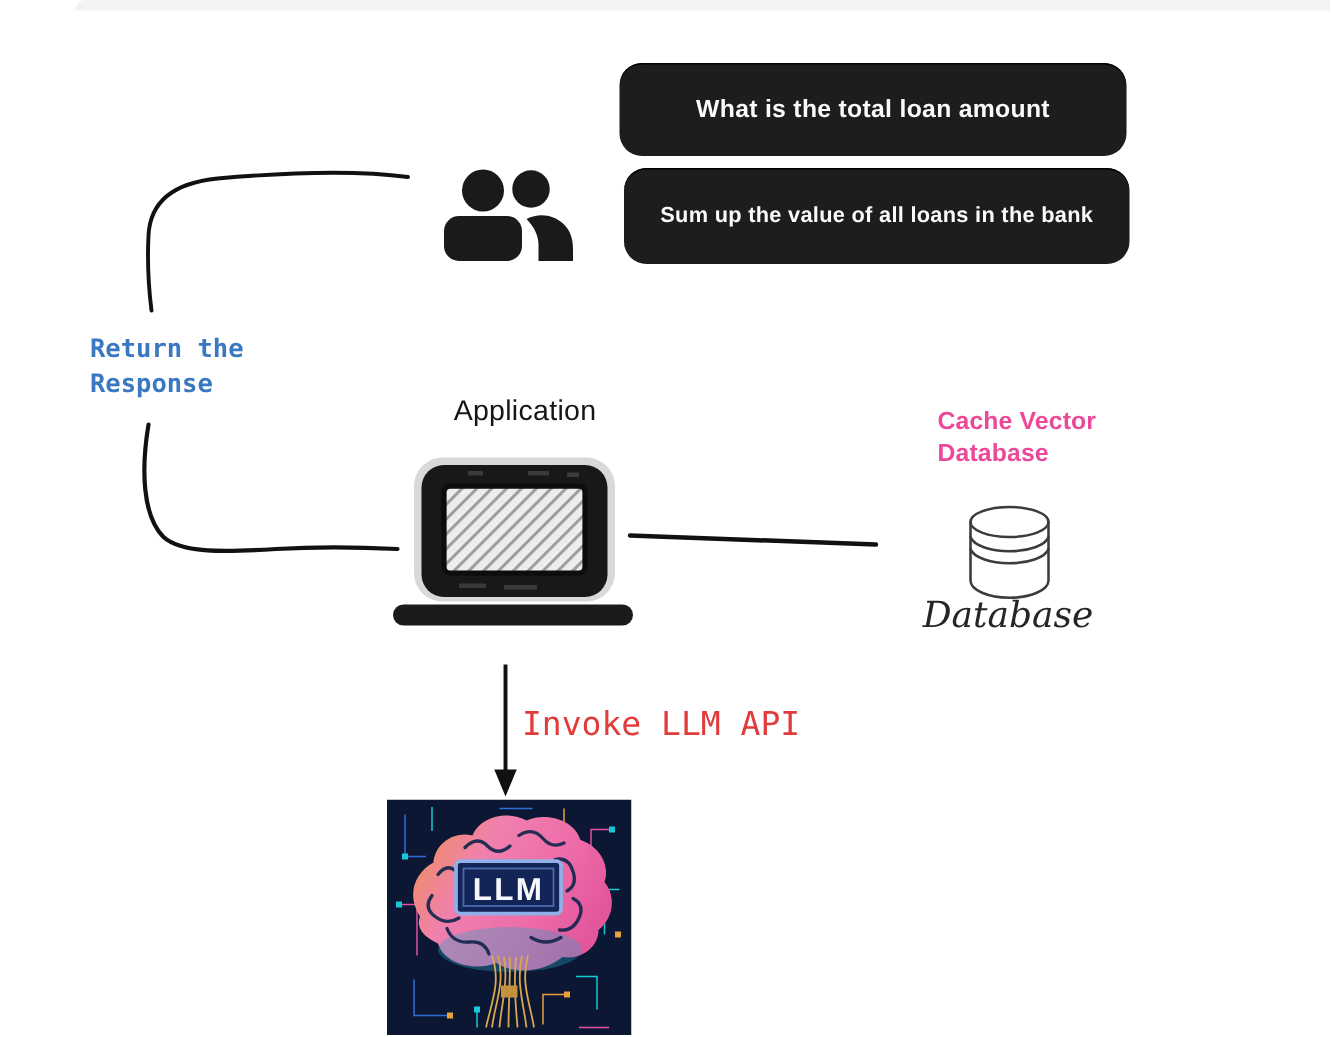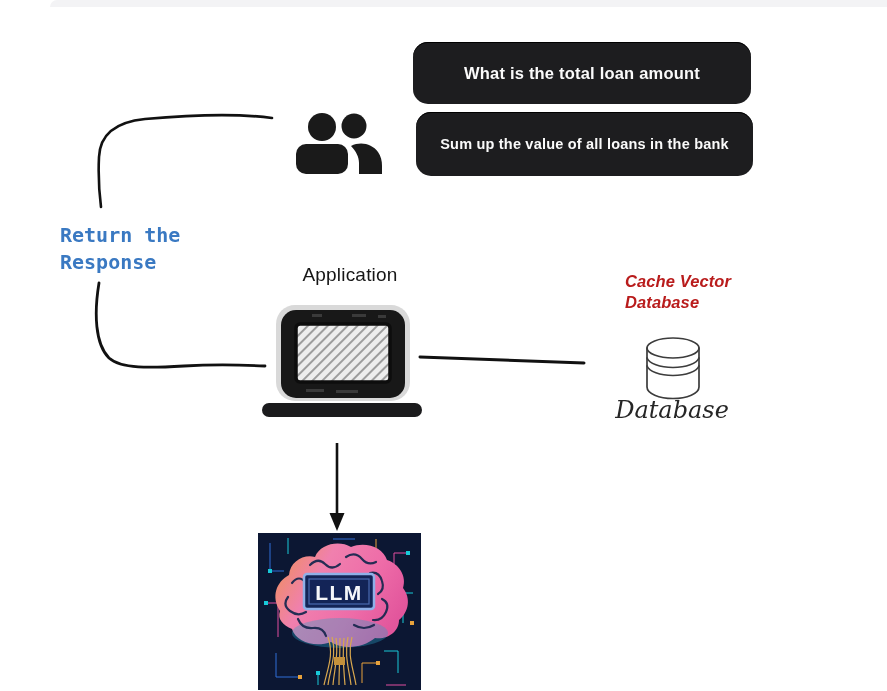--- a/index.html
+++ b/index.html
@@ -21,30 +21,30 @@
     display:flex;align-items:center;justify-content:center;text-align:center;
     font-weight:600;letter-spacing:.2px;
     box-shadow:0 1px 0 #000 inset;
   }
   .bubble-1{left:413px;top:42px;width:338px;height:62px;font-size:16.5px;}
   .bubble-2{left:416px;top:112px;width:337px;height:64px;font-size:14.5px;}
 
   
   .return-label{
     left:60px;top:222px;width:150px;
-    font-family:"DejaVu Sans Mono",monospace;font-size:20px;font-weight:bold;
+    font-family:"DejaVu Sans Mono",monospace;font-size:17px;font-weight:bold;
     color:#3a79c2;line-height:1.35;white-space:nowrap;
   }
   .application-label{
     left:270px;top:264px;width:160px;text-align:center;
     font-size:19px;color:#161616;font-weight:500;letter-spacing:.2px;
   }
   .cache-heading{
     left:625px;top:271px;width:150px;
-    color:#b91c1c;font-size:16.5px;font-weight:800;line-height:1.3;letter-spacing:.1px;font-style:italic;
+    color:#ec4899;font-size:16.5px;font-weight:800;line-height:1.3;letter-spacing:.1px;
   }
   .db-caption{
     left:612px;top:396px;width:120px;text-align:center;
     font-family:"DejaVu Serif",serif;font-style:italic;
     font-size:24px;color:#262626;
   }
   .invoke-label{
     left:348px;top:471px;width:230px;
     font-family:"DejaVu Sans Mono",monospace;font-size:22px;
     color:#e23b3b;white-space:nowrap;
@@ -124,20 +124,21 @@
     </g>
   </svg>
 
   <div class="abs db-caption">Database</div>
 
   <svg class="abs" style="left:325px;top:440px;" width="30" height="95" viewBox="0 0 30 95">
     <line x1="12" y1="3" x2="12" y2="76" stroke="#111111" stroke-width="2.6"></line>
     <polygon points="4.5,73 19.5,73 12,91" fill="#111111"></polygon>
   </svg>
 
+  <div class="abs invoke-label">Invoke LLM API</div>
 
   <svg class="abs" style="left:258px;top:533px;" width="163" height="157" viewBox="0 0 163 157">
     <defs>
       <linearGradient id="brainGrad" x1="0" y1="0.1" x2="1" y2="0.55">
         <stop offset="0" stop-color="#ef9057"></stop>
         <stop offset="0.35" stop-color="#f080ae"></stop>
         <stop offset="0.7" stop-color="#ee6ca8"></stop>
         <stop offset="1" stop-color="#e2569c"></stop>
       </linearGradient>
     </defs>

